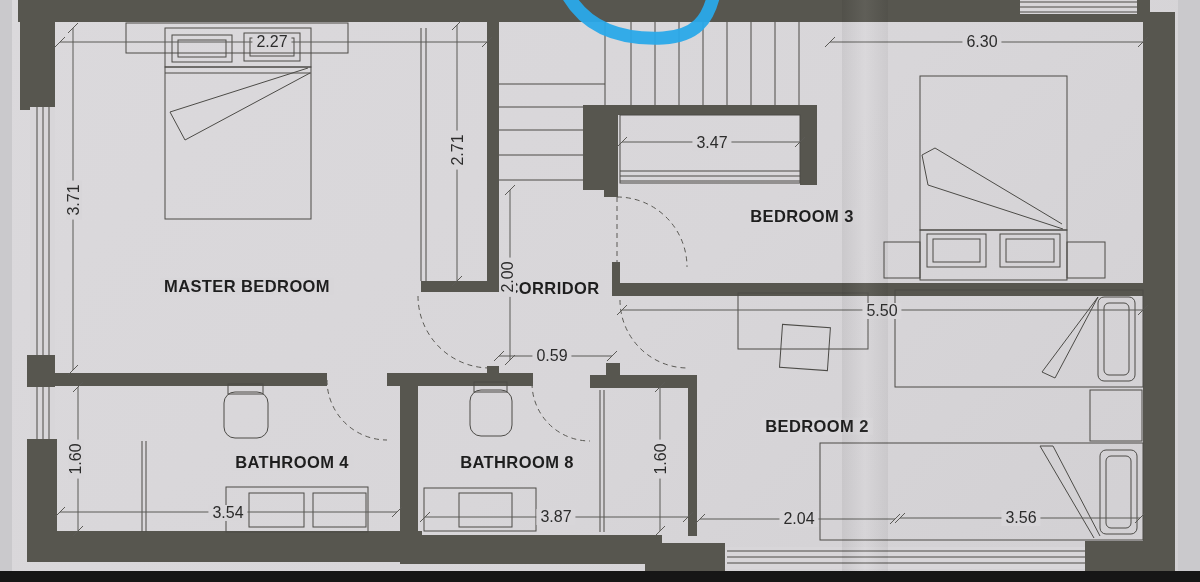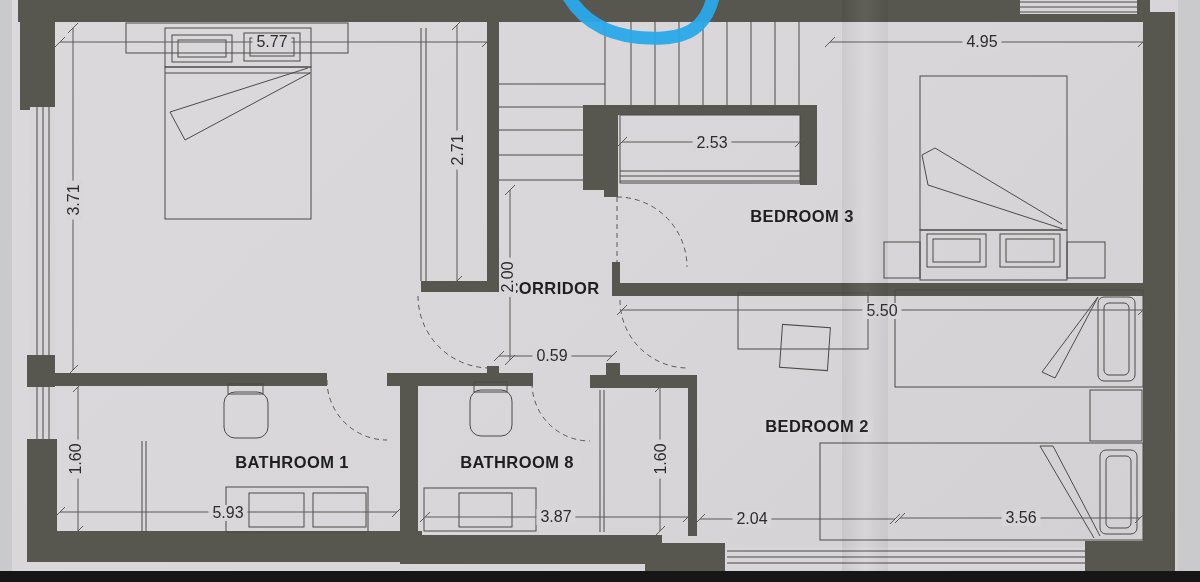--- a/index.html
+++ b/index.html
@@ -163,36 +163,37 @@
       <path d="M660 387V531M655 392l10 -10M655 536l10 -10"></path>
       <path d="M60 512H397M55 517l10 -10M392 517l10 -10"></path>
       <path d="M425 517H688M420 522l10 -10M683 522l10 -10"></path>
       <path d="M700 519H895M695 524l10 -10M890 524l10 -10"></path>
       <path d="M900 518H1140M895 523l10 -10M1135 523l10 -10"></path>
     </g>
 
     <path d="M566 -8C585 28 620 40 663 38C696 36 708 20 714 -6" stroke="#2aa9e9" stroke-width="13" stroke-linecap="round" opacity="0.95"></path>
   </svg>
 
+  <span class="lbl room-lbl" style="left:247px;top:286px">MASTER BEDROOM</span>
   <span class="lbl room-lbl" style="left:553px;top:288px">CORRIDOR</span>
   <span class="lbl room-lbl" style="left:802px;top:216px">BEDROOM 3</span>
   <span class="lbl room-lbl" style="left:817px;top:426px">BEDROOM 2</span>
-  <span class="lbl room-lbl" style="left:292px;top:462px">BATHROOM 1</span>
+  <span class="lbl room-lbl" style="left:292px;top:462px">BATHROOM 4</span>
   <span class="lbl room-lbl" style="left:517px;top:462px">BATHROOM 8</span>
 
-  <span class="lbl dim-lbl" style="left:272px;top:42px">5.77</span>
+  <span class="lbl dim-lbl" style="left:272px;top:42px">2.27</span>
   <span class="lbl dim-lbl rot" style="left:74px;top:200px">3.71</span>
   <span class="lbl dim-lbl rot" style="left:458px;top:150px">2.71</span>
-  <span class="lbl dim-lbl" style="left:712px;top:143px">2.53</span>
-  <span class="lbl dim-lbl" style="left:982px;top:42px">4.95</span>
+  <span class="lbl dim-lbl" style="left:712px;top:143px">3.47</span>
+  <span class="lbl dim-lbl" style="left:982px;top:42px">6.30</span>
   <span class="lbl dim-lbl rot" style="left:508px;top:277px">2.00</span>
   <span class="lbl dim-lbl" style="left:552px;top:356px">0.59</span>
   <span class="lbl dim-lbl" style="left:882px;top:311px">5.50</span>
   <span class="lbl dim-lbl rot" style="left:76px;top:459px">1.60</span>
   <span class="lbl dim-lbl rot" style="left:661px;top:459px">1.60</span>
-  <span class="lbl dim-lbl" style="left:228px;top:513px">5.93</span>
+  <span class="lbl dim-lbl" style="left:228px;top:513px">3.54</span>
   <span class="lbl dim-lbl" style="left:556px;top:517px">3.87</span>
-  <span class="lbl dim-lbl" style="left:752px;top:519px">2.04</span>
+  <span class="lbl dim-lbl" style="left:799px;top:519px">2.04</span>
   <span class="lbl dim-lbl" style="left:1021px;top:518px">3.56</span>
 
   <div id="crease"></div>
   <div id="scan-bottom"></div>
 </div>
 
 </body></html>

